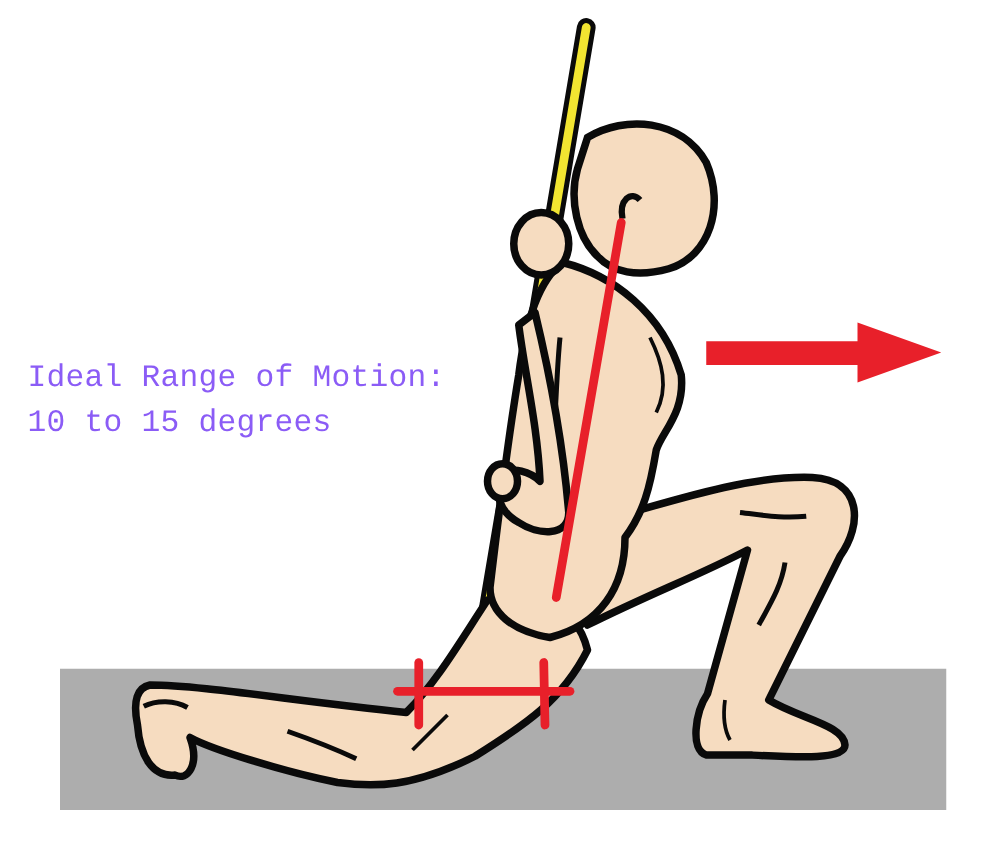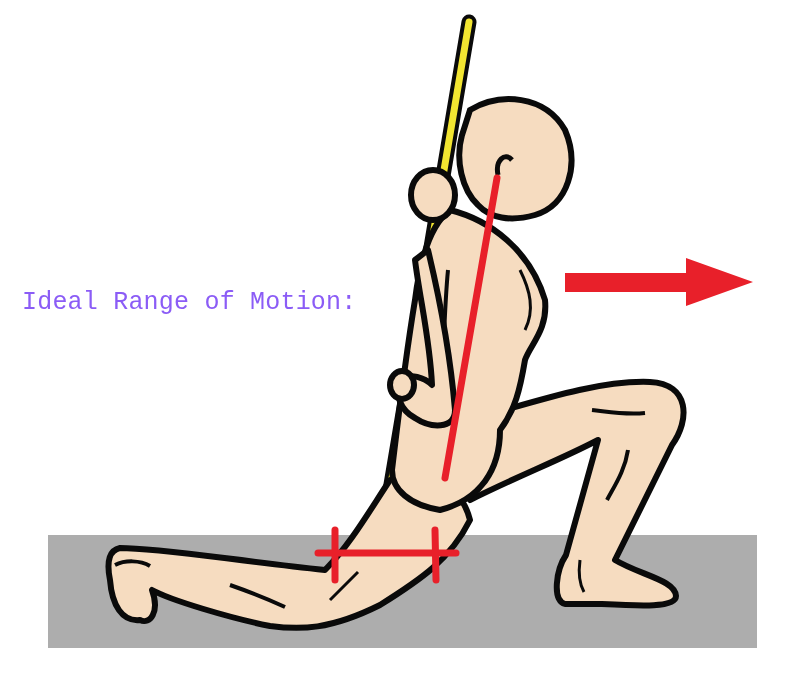--- a/index.html
+++ b/index.html
@@ -69,14 +69,15 @@
       <line x1="435" y1="530" x2="436" y2="580"></line>
     </g>
 
     <g>
       <polygon points="565,273 686,273 686,258 753,282 686,306 686,292 565,292" fill="#e8202a"></polygon>
     </g>
   </svg>
 
   <div class="label">
     <div>Ideal Range of Motion:</div>
+    <div>10 to 15 degrees</div>
   </div>
 </div>
 
 </body></html>

